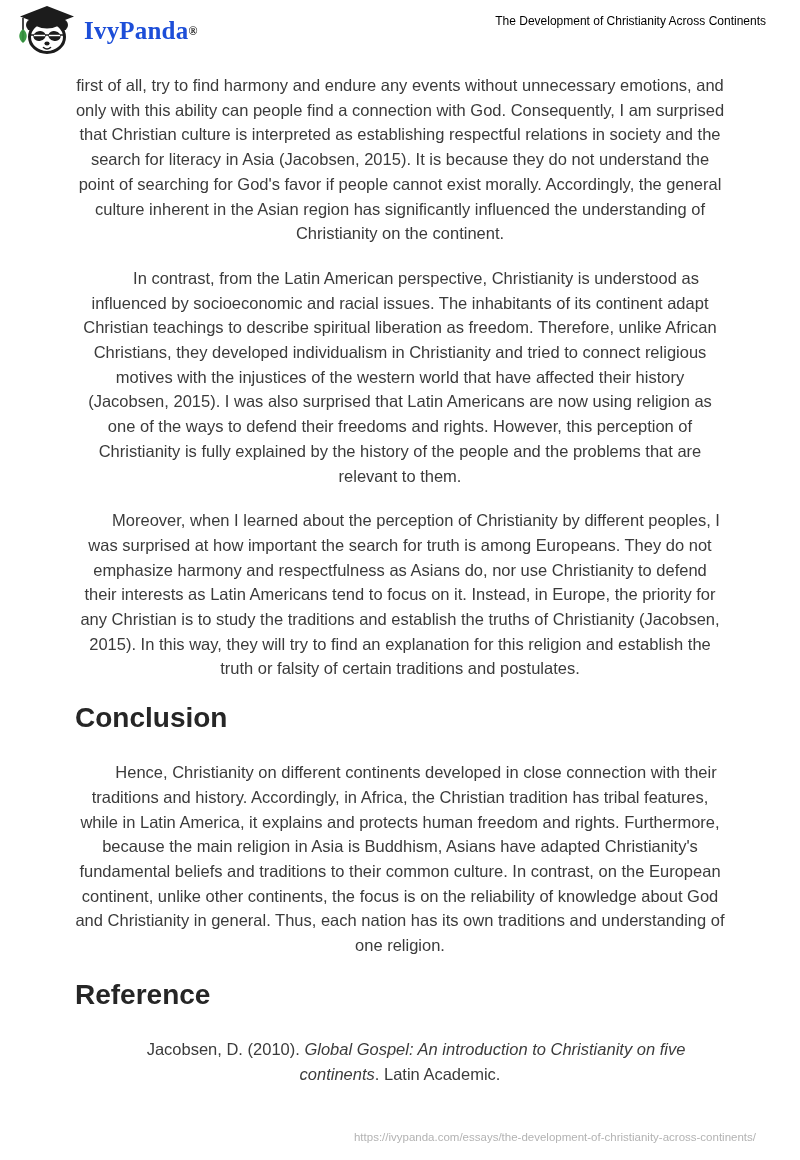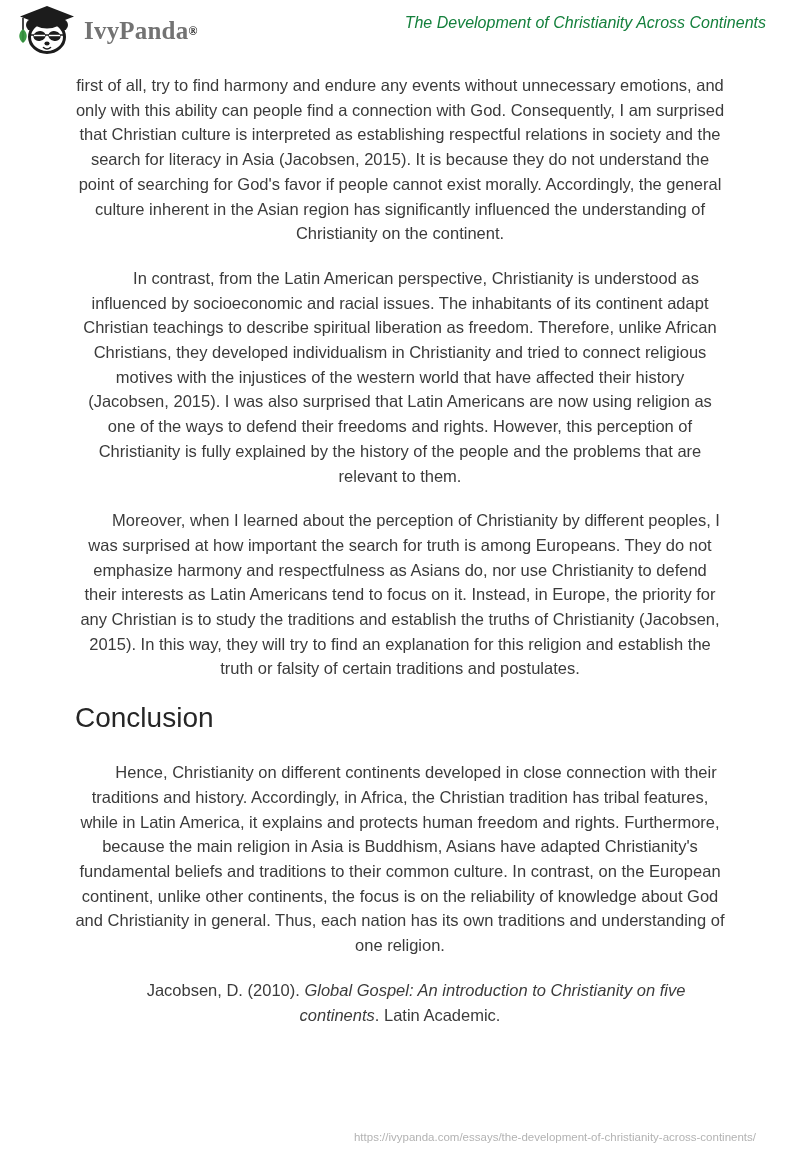--- a/index.html
+++ b/index.html
@@ -22,58 +22,57 @@
     position: absolute;
     top: 5px; left: 14px;
     display: flex;
     align-items: center;
   }
   .logo-icon { width: 64px; height: 52px; display: block; }
   .brand-name {
     font-family: "Liberation Serif", serif;
     font-weight: 700;
     font-size: 25px;
-    color: #737373;
+    color: #1d4ed8;
     margin-left: 6px;
     letter-spacing: 0.2px;
   }
   .brand-reg {
     font-family: "Liberation Serif", serif;
     font-weight: 700;
     font-size: 12px;
     color: #1c1c1c;
     vertical-align: super;
     line-height: 1;
   }
   .doc-title {
     position: absolute;
     top: 14px; right: 34px;
-    font-size: 16px;
-    color: #15803d;
+    font-size: 12px;
+    color: #000000;
     white-space: nowrap;
-    font-style: italic;
   }
   
   .content {
     position: absolute;
     top: 60px; left: 0; right: 0;
     padding: 13px 75px 0 75px;
     color: #3b3b3b;
   }
   .content p {
     font-size: 16.5px;
     line-height: 24.7px;
     margin: 0 0 20px 0;
     text-align: center;
   }
   .content p.indent { text-indent: 32px; }
   .content h2 {
     font-size: 28px;
     line-height: 33px;
-    font-weight: 400;
+    font-weight: 700;
     color: #262626;
     margin: 20px 0 26px 0;
   }
   .ref-italic { font-style: italic; }
   
   .footer-url {
     position: absolute;
     top: 1131px;
     right: 44px;
     font-size: 11.5px;
@@ -118,18 +117,19 @@
   </div>
 
   <div class="content">
     <p>first of all, try to find harmony and endure any events without unnecessary emotions, and only with this ability can people find a connection with God. Consequently, I am surprised that Christian culture is interpreted as establishing respectful relations in society and the search for literacy in Asia (Jacobsen, 2015). It is because they do not understand the point of searching for God's favor if people cannot exist morally. Accordingly, the general culture inherent in the Asian region has significantly influenced the understanding of Christianity on the continent.</p>
     <p class="indent">In contrast, from the Latin American perspective, Christianity is understood as influenced by socioeconomic and racial issues. The inhabitants of its continent adapt Christian teachings to describe spiritual liberation as freedom. Therefore, unlike African Christians, they developed individualism in Christianity and tried to connect religious motives with the injustices of the western world that have affected their history (Jacobsen, 2015). I was also surprised that Latin Americans are now using religion as one of the ways to defend their freedoms and rights. However, this perception of Christianity is fully explained by the history of the people and the problems that are relevant to them.</p>
     <p class="indent">Moreover, when I learned about the perception of Christianity by different peoples, I was surprised at how important the search for truth is among Europeans. They do not emphasize harmony and respectfulness as Asians do, nor use Christianity to defend their interests as Latin Americans tend to focus on it. Instead, in Europe, the priority for any Christian is to study the traditions and establish the truths of Christianity (Jacobsen, 2015). In this way, they will try to find an explanation for this religion and establish the truth or falsity of certain traditions and postulates.</p>
 
     <h2>Conclusion</h2>
     <p class="indent">Hence, Christianity on different continents developed in close connection with their traditions and history. Accordingly, in Africa, the Christian tradition has tribal features, while in Latin America, it explains and protects human freedom and rights. Furthermore, because the main religion in Asia is Buddhism, Asians have adapted Christianity's fundamental beliefs and traditions to their common culture. In contrast, on the European continent, unlike other continents, the focus is on the reliability of knowledge about God and Christianity in general. Thus, each nation has its own traditions and understanding of one religion.</p>
 
+    <h2>Reference</h2>
     <p class="indent"><span>Jacobsen, D. (2010). </span><span class="ref-italic">Global Gospel: An introduction to Christianity on five continents</span><span>. Latin Academic.</span></p>
   </div>
 
   <div class="footer-url">https://ivypanda.com/essays/the-development-of-christianity-across-continents/</div>
 
 </div>
 
 </body></html>

